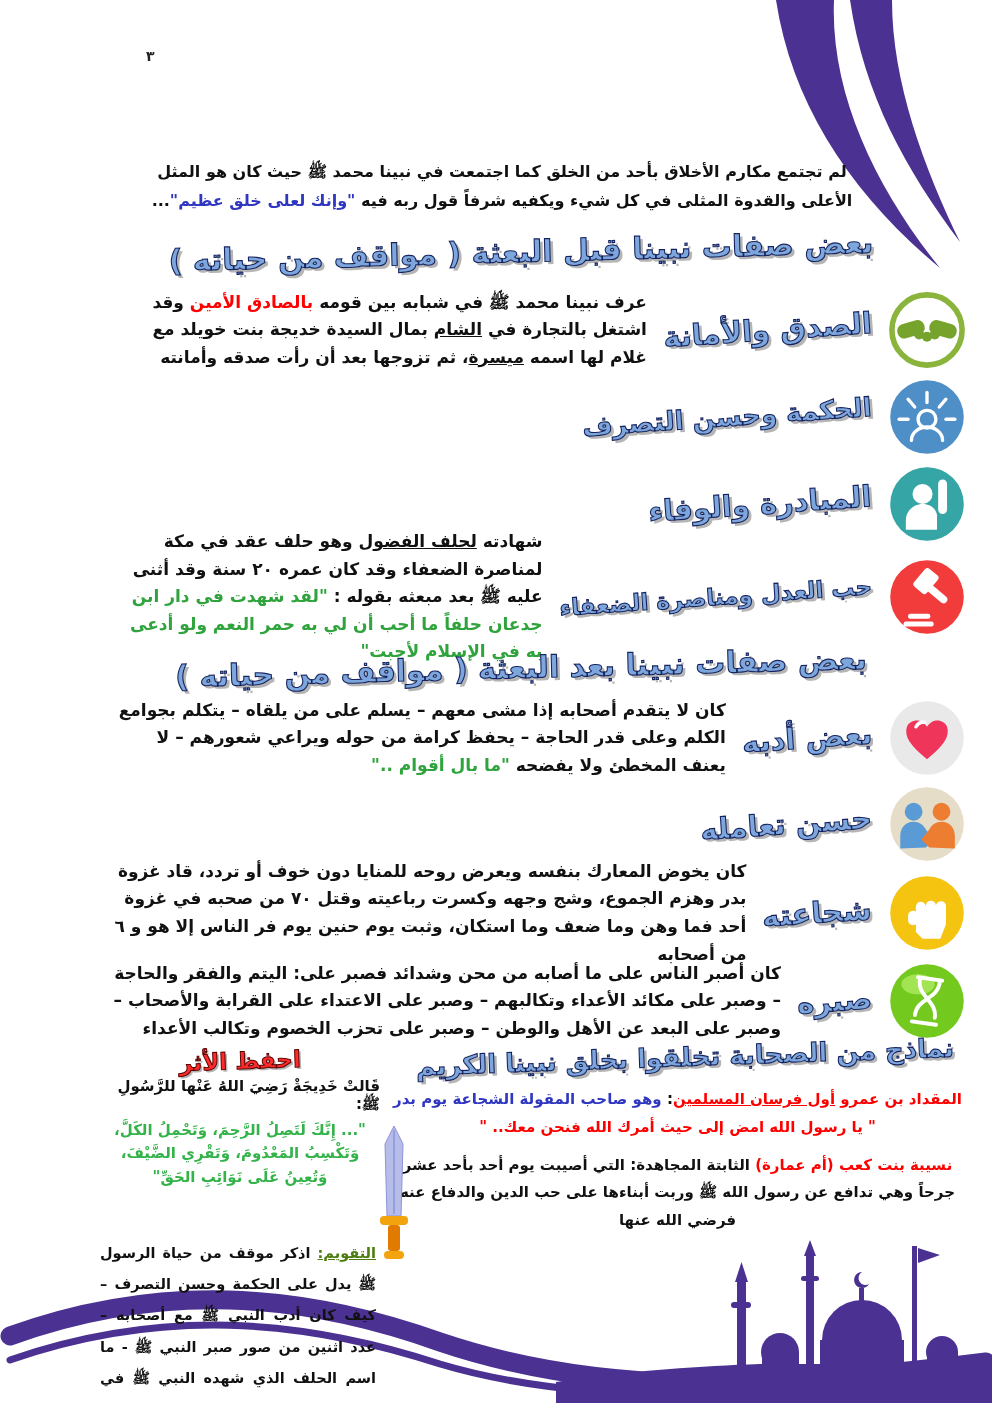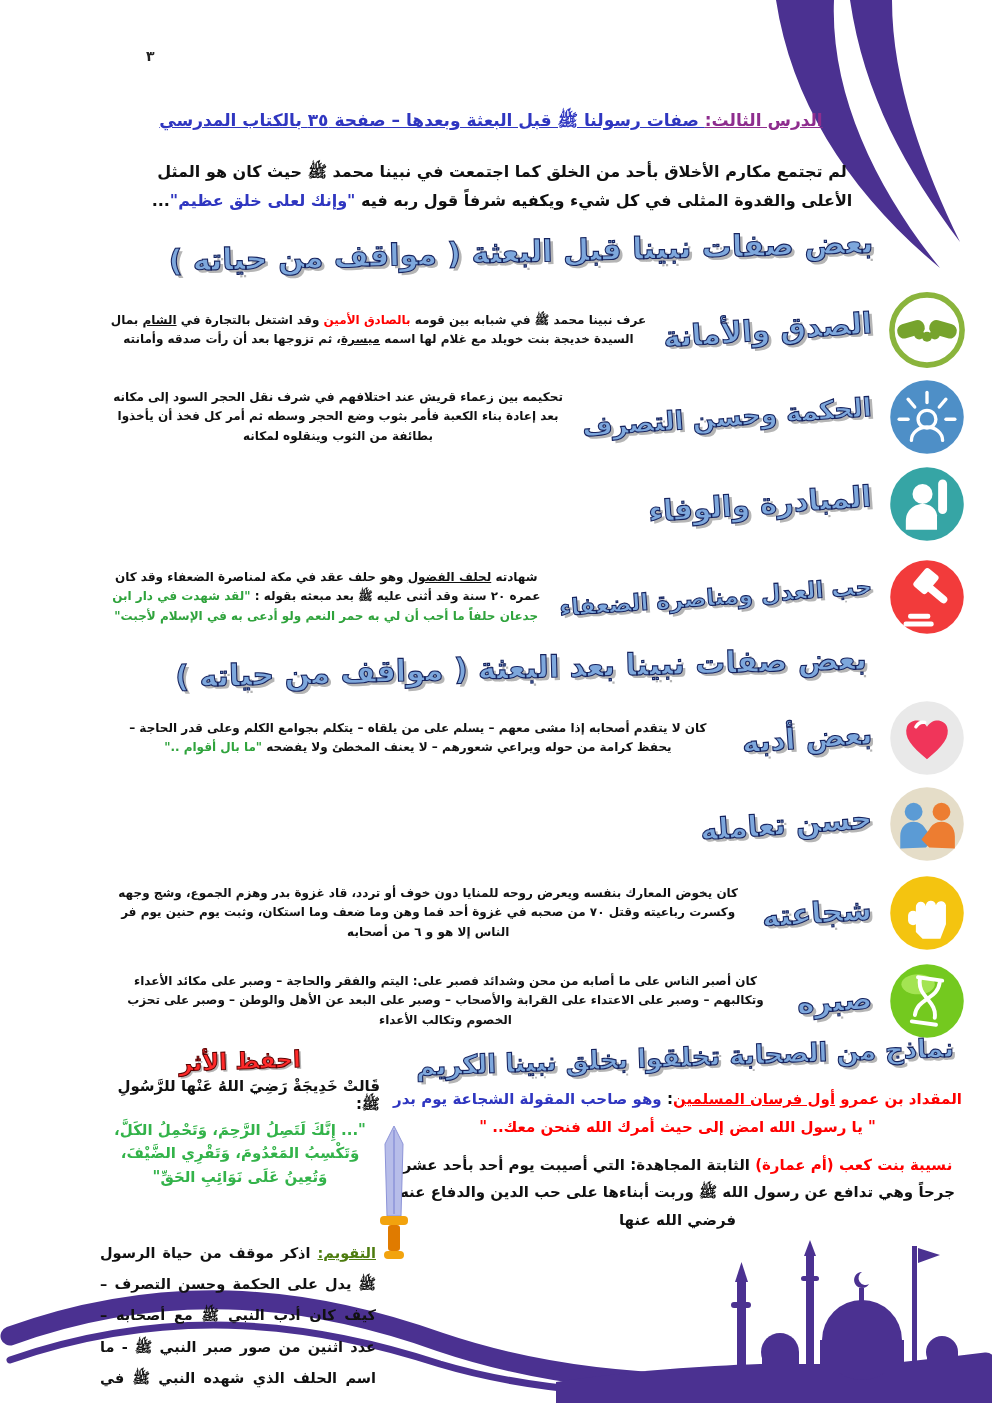--- a/index.html
+++ b/index.html
@@ -30,21 +30,21 @@
   .row{right:26px;left:104px;display:flex;align-items:center;direction:rtl;}
   .icon-wrap{flex:0 0 78px;height:78px;margin-left:6px;}
   .icon-wrap svg{width:78px;height:78px;display:block;}
   .trait-h{
     font-weight:bold;font-size:29px;color:#7da7dc;white-space:nowrap;text-align:center;
     -webkit-text-stroke:1.1px #16235e;text-shadow:3px 3px 0 #b5b5b5;transform:rotate(-4deg);
     padding:0 10px;flex:0 0 auto;
   }
   .trait-h.sz26{font-size:26px;}
   .trait-h.sz23{font-size:23px;}
-  .trait-p{flex:1 1 auto;text-align:center;font-size:12px;font-weight:bold;color:#111;line-height:1.62;padding:0 6px;}
+  .trait-p{flex:1 1 auto;text-align:right;font-size:17px;font-weight:bold;color:#111;line-height:1.62;padding:0 6px;}
   
   .companions{left:390px;right:12px;top:1042px;text-align:center;}
   .companions .sec-head{font-size:26px;margin-bottom:14px;}
   .comp-p{font-size:15px;font-weight:bold;line-height:1.85;margin:0 15px 10px 0;text-align:center;color:#111;}
   .memorize{left:100px;top:1048px;width:280px;text-align:center;}
   .memorize .intro-line{margin-top:3px;font-size:15px;font-weight:bold;color:#111;text-align:right;}
   .memorize .quote-line{margin-top:2px;font-size:15px;font-weight:bold;color:#33b34a;text-align:center;line-height:1.55;}
   .evaluation{left:100px;top:1238px;width:276px;font-size:14.5px;font-weight:bold;color:#111;line-height:2.15;text-align:justify;direction:rtl;}
   .evaluation .label{color:#4d7c0f;text-decoration:underline;}
   .sword{left:376px;top:1124px;width:36px;height:150px;}
@@ -91,23 +91,20 @@
         <rect x="801" y="36" width="18" height="5" rx="2.5"></rect>
         <polygon points="810,0 816,16 804,16"></polygon>
         <rect x="912" y="6" width="5" height="122"></rect>
         <polygon points="918,8 940,15 918,23"></polygon>
       </g>
     </svg>
   </div>
 
   <div class="abs page-num">٣</div>
 
-  <div class="abs header">
-    <span class="lesson">الدرس الثالث:</span><span class="rest"> صفات رسولنا ﷺ قبل البعثة وبعدها – صفحة ٣٥ بالكتاب المدرسي</span>
-  </div>
 
   <div class="abs intro">
     <span>لم تجتمع مكارم الأخلاق بأحد من الخلق كما اجتمعت في نبينا محمد ﷺ  حيث كان هو المثل الأعلى والقدوة المثلى في كل شيء ويكفيه شرفاً قول ربه فيه </span><span class="blue">"وإنك لعلى خلق عظيم"</span><span>...</span>
   </div>
 
   <div class="abs sec-head" style="top:234px;right:70px;left:120px;">بعض صفات نبينا قبل البعثة ( مواقف من حياته )</div>
 
   <div class="abs row" style="top:286px;height:88px;">
     <div class="icon-wrap">
       <svg viewBox="0 0 70 70">
@@ -136,21 +133,20 @@
           <path d="M21,56 a14,12 0 0 1 28,0"></path>
           <line x1="35" y1="22" x2="35" y2="13"></line>
           <line x1="24" y1="26" x2="18" y2="19"></line>
           <line x1="46" y1="26" x2="52" y2="19"></line>
           <line x1="18" y1="37" x2="10" y2="37"></line>
           <line x1="52" y1="37" x2="60" y2="37"></line>
         </g>
       </svg>
     </div>
     <div class="trait-h sz26">الحكمة وحسن التصرف</div>
-    <div class="trait-p">تحكيمه بين زعماء قريش عند اختلافهم في شرف نقل الحجر السود إلى مكانه بعد إعادة بناء الكعبة فأمر بثوب وضع الحجر وسطه ثم أمر كل فخذ أن يأخذوا بطائفة من الثوب وينقلوه لمكانه</div>
   </div>
 
   <div class="abs row" style="top:462px;height:84px;">
     <div class="icon-wrap">
       <svg viewBox="0 0 70 70">
         <circle cx="35" cy="35" r="33" fill="#36a5a5"></circle>
         <g fill="#fff">
           <circle cx="31" cy="26" r="9"></circle>
           <path d="M16,58 v-8 c0,-9 7,-15 15,-15 c7,0 12,4 13,10 l0,13 z"></path>
           <rect x="45" y="13" width="8" height="31" rx="4"></rect>

